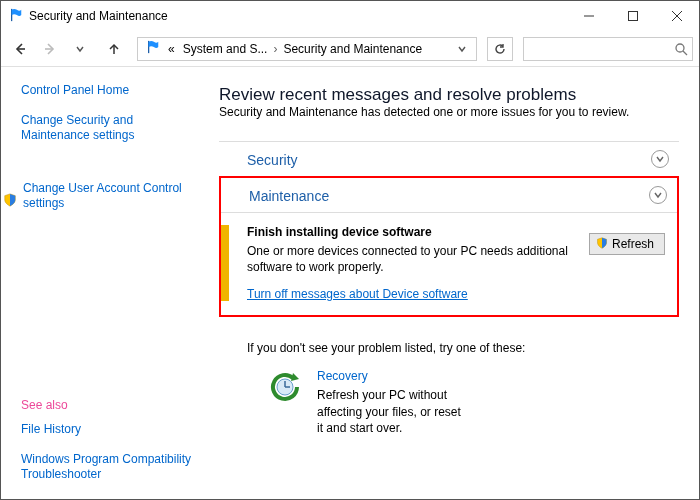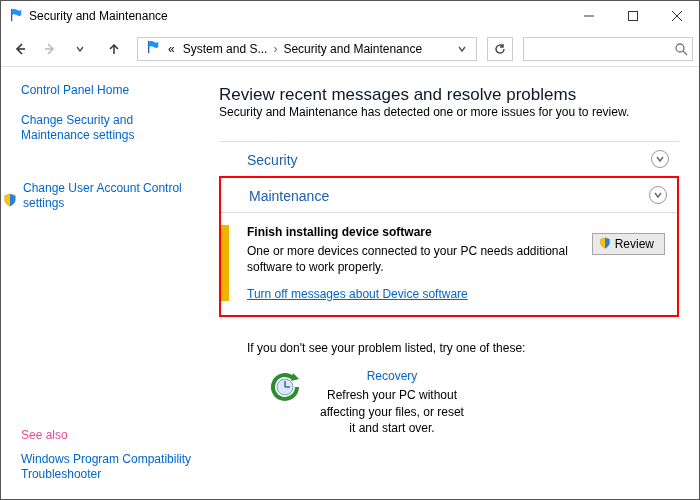--- a/index.html
+++ b/index.html
@@ -40,21 +40,21 @@
   .maint-block { border: 2px solid #ff0000; margin-top: 0; }
   .maint-block .panelhead { border-top: none; border-bottom: 1px solid #ddd; }
   .alertbox { display: flex; padding: 12px 12px 14px 0; }
   .ystripe { width: 8px; background: #f0b400; margin-right: 18px; }
   .alertcontent { flex: 1; padding-right: 8px; }
   .alertcontent .atitle { font-weight: bold; font-size: 12px; margin-bottom: 4px; }
   .alertcontent .adesc { font-size: 12px; line-height: 1.35; margin-bottom: 12px; }
   .alertcontent .alink { color: #0066cc; font-size: 12px; cursor: pointer; text-decoration: underline; }
   .installbtn { align-self: flex-start; margin-top: 8px; height: 22px; padding: 0 10px 0 6px; font-size: 12px; background: #e9e9e9; border: 1px solid #a7a7a7; display: flex; align-items: center; gap: 4px; cursor: pointer; }
   .notlisted { margin: 24px 0 10px 28px; font-size: 12px; }
-  .recovery { display: flex; gap: 14px; margin: 14px 0 0 48px; text-align: center; }
+  .recovery { display: flex; gap: 14px; margin: 14px 0 0 48px; }
   .recovery .rtext .rtitle { color: #0066cc; font-size: 12px; margin-bottom: 4px; cursor: pointer; }
   .recovery .rtext .rdesc { font-size: 12px; line-height: 1.35; max-width: 150px; }
 </style>
 </head>
 <body>
 
 <div class="window">
 
   <div class="titlebar">
     <span class="flag">
@@ -152,20 +152,21 @@
           <svg width="14" height="14" viewBox="0 0 16 16">
               <path d="M8 1 L14 3 V8 C14 12 8 15 8 15 C8 15 2 12 2 8 V3 Z" fill="#ffc400" stroke="#b08000" stroke-width="0.5"></path>
               <path d="M8 1 L14 3 V8 C14 12 8 15 8 15 V1 Z" fill="#2a7de1"></path>
             </svg>
         </span>
         <span>Change User Account Control settings</span>
       </div>
 
       <div class="seealso-wrap">
         <div class="seealso-head">See also</div>
+        <div class="sidelink">File History</div>
         <div class="sidelink" style="margin-bottom:6px">Windows Program Compatibility Troubleshooter</div>
       </div>
     </div>
 
     <div class="main">
       <h1>Review recent messages and resolve problems</h1>
       <div class="subtext">Security and Maintenance has detected one or more issues for you to review.</div>
 
       <div class="panelhead first">
         <span class="plabel">Security</span>
@@ -192,21 +193,21 @@
             <div class="adesc">One or more devices connected to your PC needs additional software to work properly.</div>
             <div class="alink">Turn off messages about Device software</div>
           </div>
           <button class="installbtn">
             <span>
               <svg width="12" height="12" viewBox="0 0 16 16">
                   <path d="M8 1 L14 3 V8 C14 12 8 15 8 15 C8 15 2 12 2 8 V3 Z" fill="#ffc400" stroke="#b08000" stroke-width="0.5"></path>
                   <path d="M8 1 L14 3 V8 C14 12 8 15 8 15 V1 Z" fill="#2a7de1"></path>
                 </svg>
             </span>
-            <span>Review</span>
+            <span>Refresh</span>
           </button>
         </div>
       </div>
 
       <div class="notlisted">If you don't see your problem listed, try one of these:</div>
 
       <div class="recovery">
         <span>
           <svg width="36" height="36" viewBox="0 0 36 36">
             <path d="M30 18a12 12 0 1 1-4-9" fill="none" stroke="#2e8b2e" stroke-width="4"></path>

